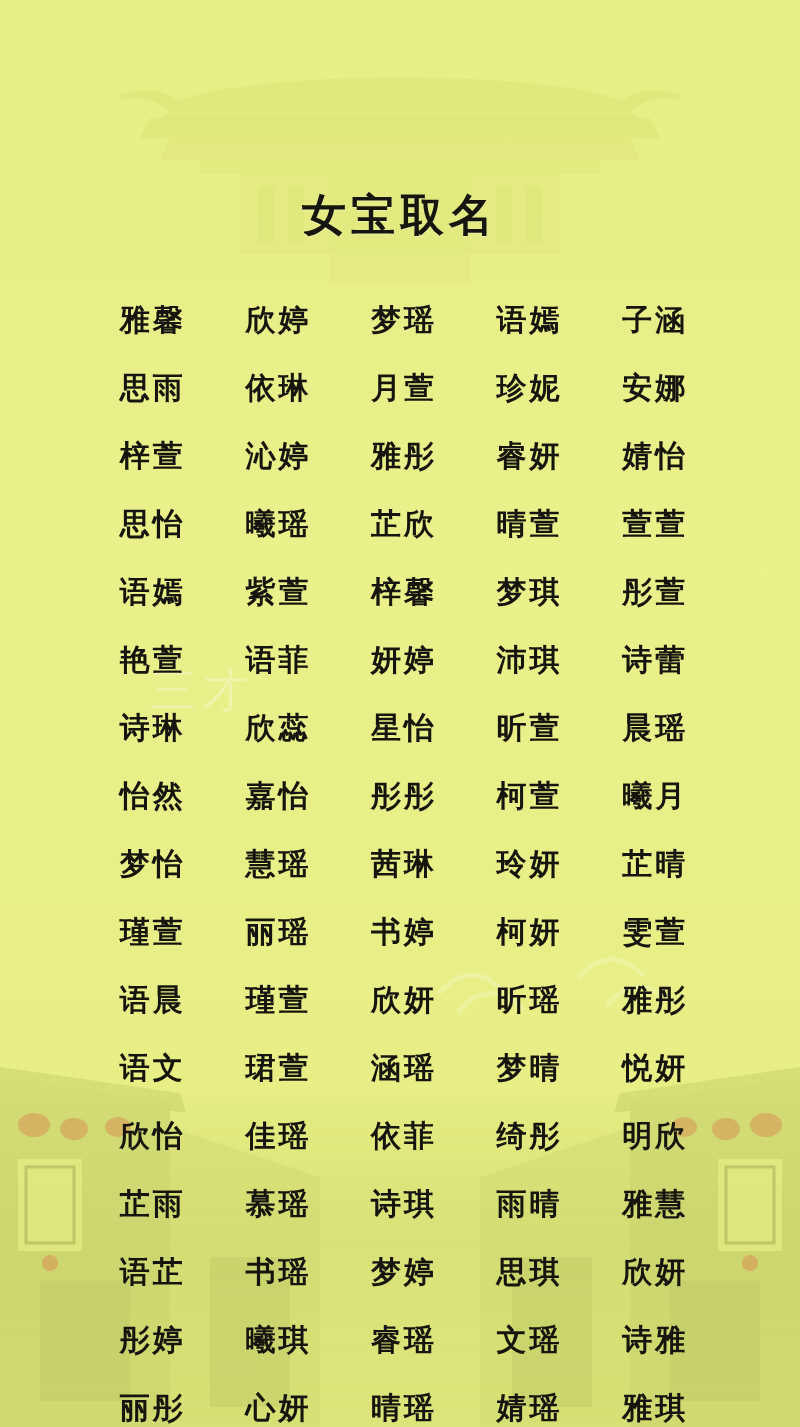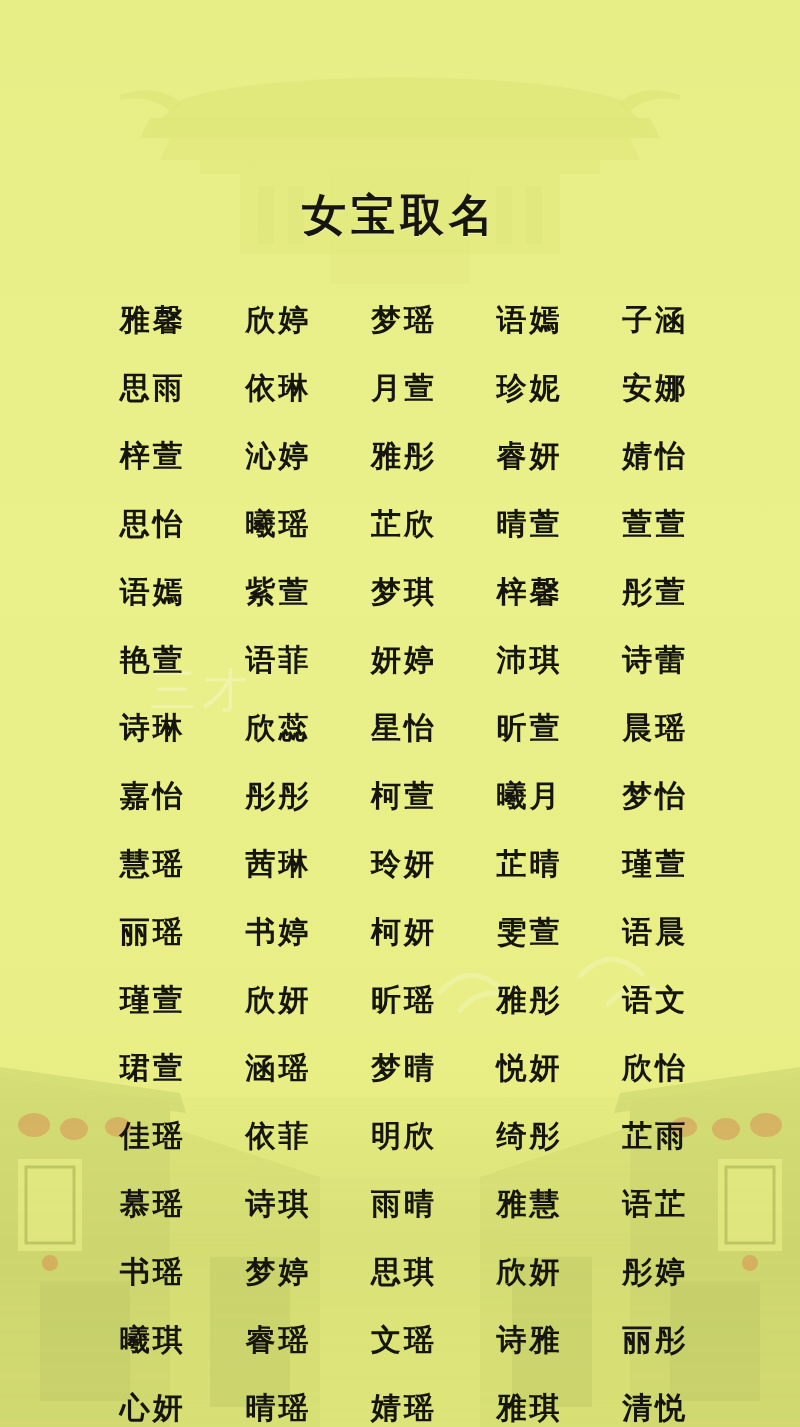--- a/index.html
+++ b/index.html
@@ -208,35 +208,36 @@
 
     <div class="cell">婧怡</div>
     <div class="cell">思怡</div>
     <div class="cell">曦瑶</div>
     <div class="cell">芷欣</div>
     <div class="cell">晴萱</div>
     <div class="cell">萱萱</div>
     <div class="cell">语嫣</div>
 
     <div class="cell">紫萱</div>
+    <div class="cell">梓馨</div>
     <div class="cell">梦琪</div>
-    <div class="cell">梓馨</div>
     <div class="cell">彤萱</div>
     <div class="cell">艳萱</div>
     <div class="cell">语菲</div>
     <div class="cell">妍婷</div>
 
     <div class="cell">沛琪</div>
     <div class="cell">诗蕾</div>
     <div class="cell">诗琳</div>
     <div class="cell">欣蕊</div>
     <div class="cell">星怡</div>
     <div class="cell">昕萱</div>
     <div class="cell">晨瑶</div>
 
+    <div class="cell">怡然</div>
     <div class="cell">嘉怡</div>
     <div class="cell">彤彤</div>
     <div class="cell">柯萱</div>
     <div class="cell">曦月</div>
     <div class="cell">梦怡</div>
 
     <div class="cell">慧瑶</div>
     <div class="cell">茜琳</div>
     <div class="cell">玲妍</div>
     <div class="cell">芷晴</div>
@@ -254,22 +255,22 @@
     <div class="cell">雅彤</div>
     <div class="cell">语文</div>
     <div class="cell">珺萱</div>
     <div class="cell">涵瑶</div>
     <div class="cell">梦晴</div>
 
     <div class="cell">悦妍</div>
     <div class="cell">欣怡</div>
     <div class="cell">佳瑶</div>
     <div class="cell">依菲</div>
+    <div class="cell">绮彤</div>
     <div class="cell">明欣</div>
-    <div class="cell">绮彤</div>
     <div class="cell">芷雨</div>
 
     <div class="cell">慕瑶</div>
     <div class="cell">诗琪</div>
     <div class="cell">雨晴</div>
     <div class="cell">雅慧</div>
     <div class="cell">语芷</div>
     <div class="cell">书瑶</div>
 
     <div class="cell">梦婷</div>

